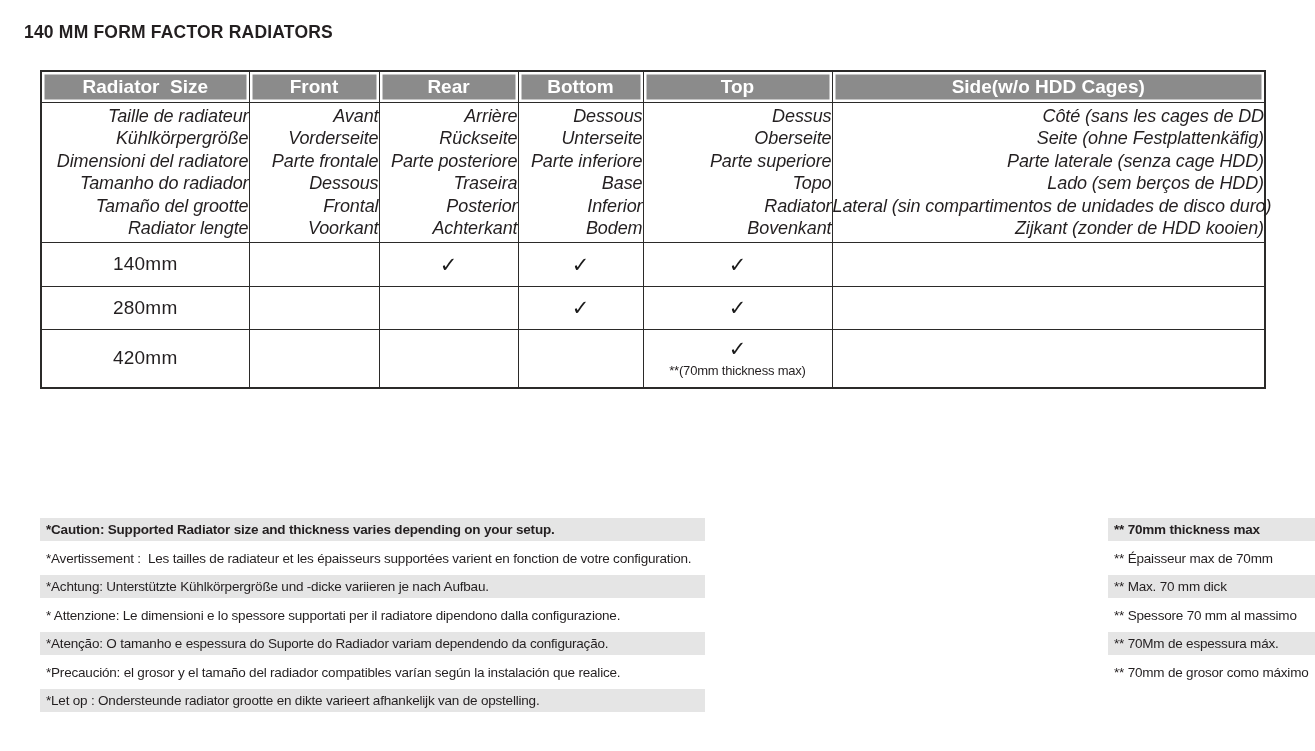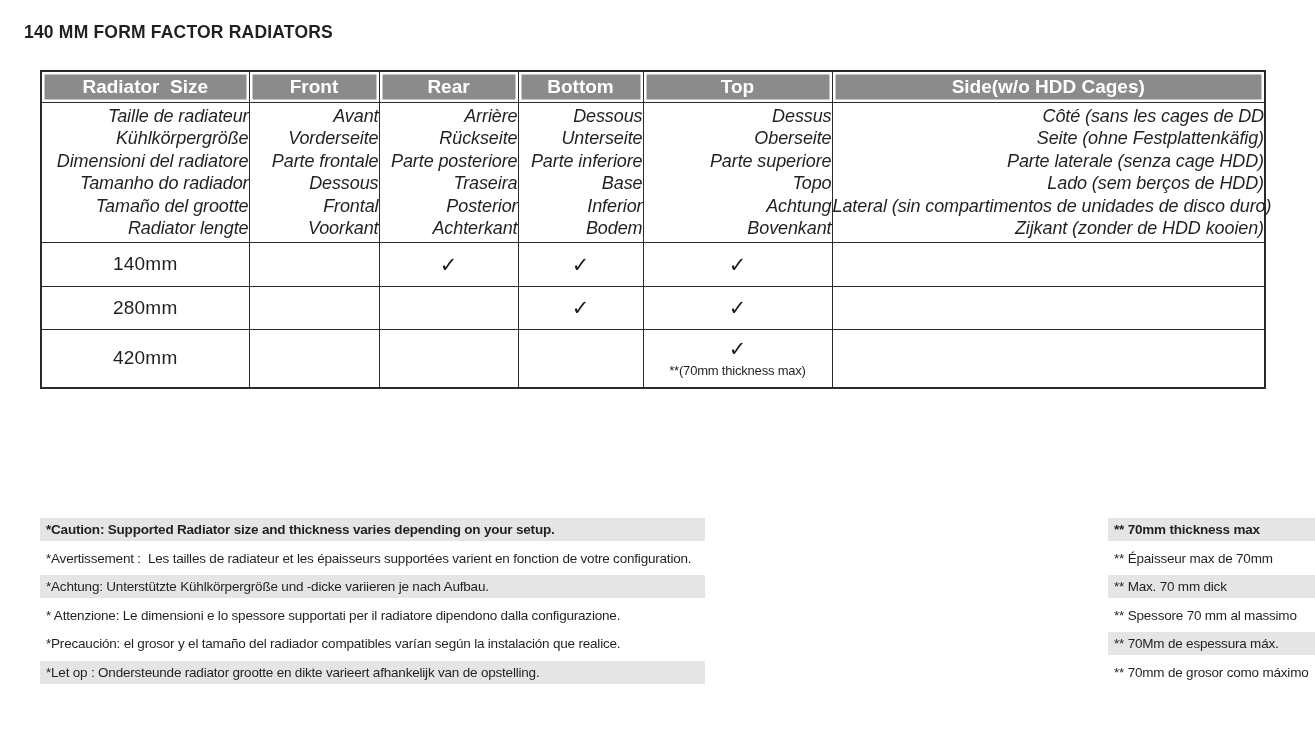--- a/index.html
+++ b/index.html
@@ -110,21 +110,21 @@
           <div>Parte inferiore</div>
           <div>Base</div>
           <div>Inferior</div>
           <div>Bodem</div>
         </td>
         <td>
           <div>Dessus</div>
           <div>Oberseite</div>
           <div>Parte superiore</div>
           <div>Topo</div>
-          <div>Achtung</div>
+          <div>Radiator</div>
           <div>Bovenkant</div>
         </td>
         <td>
           <div>Côté (sans les cages de DD</div>
           <div>Seite (ohne Festplattenkäfig)</div>
           <div>Parte laterale (senza cage HDD)</div>
           <div>Lado (sem berços de HDD)</div>
           <div>Lateral (sin compartimentos de unidades de disco duro)</div>
           <div>Zijkant (zonder de HDD kooien)</div>
         </td>
@@ -179,20 +179,21 @@
         <td></td>
       </tr>
     </tbody>
 </table>
 
 <div class="notes left" id="notes-left">
     <div class="note-row shaded bold"><span>*Caution: Supported Radiator size and thickness varies depending on your setup.</span></div>
     <div class="note-row"><span>*Avertissement :  Les tailles de radiateur et les épaisseurs supportées varient en fonction de votre configuration.</span></div>
     <div class="note-row shaded"><span>*Achtung: Unterstützte Kühlkörpergröße und -dicke variieren je nach Aufbau.</span></div>
     <div class="note-row"><span>* Attenzione: Le dimensioni e lo spessore supportati per il radiatore dipendono dalla configurazione.</span></div>
+    <div class="note-row shaded"><span>*Atenção: O tamanho e espessura do Suporte do Radiador variam dependendo da configuração.</span></div>
     <div class="note-row"><span>*Precaución: el grosor y el tamaño del radiador compatibles varían según la instalación que realice.</span></div>
     <div class="note-row shaded"><span>*Let op : Ondersteunde radiator grootte en dikte varieert afhankelijk van de opstelling.</span></div>
   </div>
 <div class="notes right" id="notes-right">
     <div class="note-row shaded bold"><span>** 70mm thickness max</span></div>
     <div class="note-row"><span>** Épaisseur max de 70mm</span></div>
     <div class="note-row shaded"><span>** Max. 70 mm dick</span></div>
     <div class="note-row"><span>** Spessore 70 mm al massimo</span></div>
     <div class="note-row shaded"><span>** 70Mm de espessura máx.</span></div>
     <div class="note-row"><span>** 70mm de grosor como máximo</span></div>

